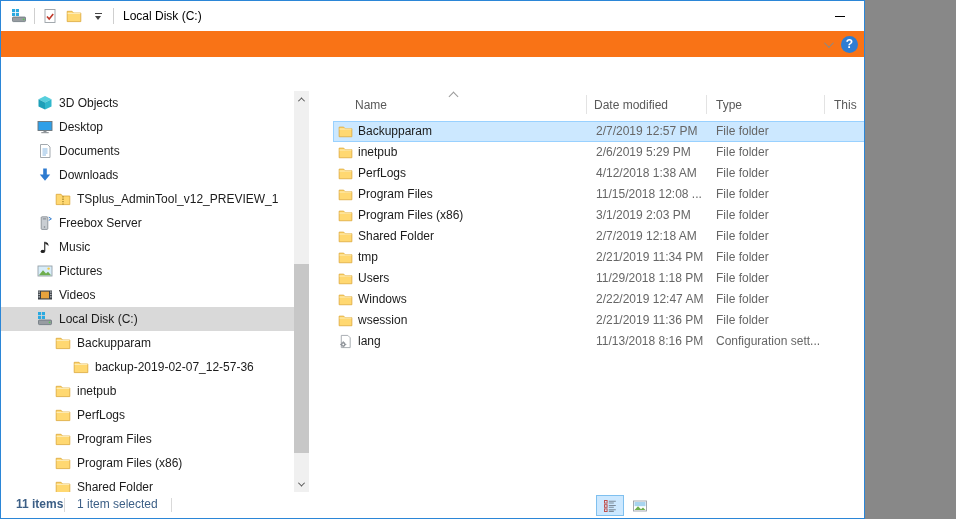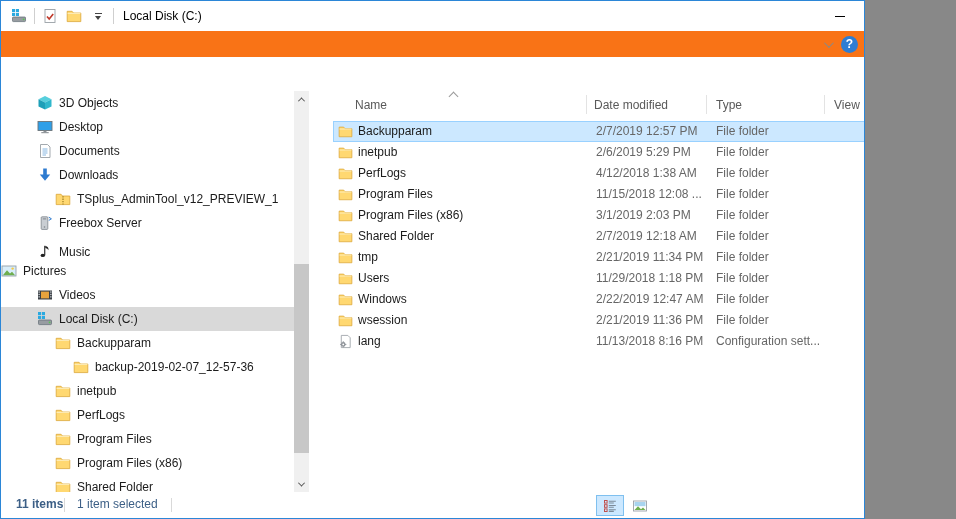--- a/index.html
+++ b/index.html
@@ -260,31 +260,31 @@
     <span class="icon16">
               <svg viewBox="0 0 16 16">
                 <rect x="4.2" y="1.8" width="6.6" height="12.6" rx="0.8" fill="#c9ced3" stroke="#7e858c" stroke-width="0.8"></rect>
                 <rect x="5.8" y="3.4" width="3.4" height="1" fill="#7e858c"></rect>
                 <circle cx="7.5" cy="12" r="0.8" fill="#7e858c"></circle>
                 <path d="M11.8 2.2 l2.6 1.6 -2.6 1.6" fill="none" stroke="#2e7bd0" stroke-width="1"></path>
               </svg>
             </span>
     <span class="s-label">Freebox Server</span>
   </div>
-          <div class="s-item" style="padding-left: 36px; align-items: flex-end;">
+          <div class="s-item" style="padding-left: 36px;">
     <span class="icon16">
               <svg viewBox="0 0 16 16">
                 <ellipse cx="5.8" cy="12.4" rx="2.2" ry="1.7" fill="#222"></ellipse>
                 <rect x="7.2" y="2.8" width="1.1" height="9.6" fill="#222"></rect>
                 <path d="M8.3 2.8 q3.6 1 3.1 4.4 q-0.5 -2 -3.1 -2.2 z" fill="#222"></path>
               </svg>
             </span>
     <span class="s-label">Music</span>
   </div>
-          <div class="s-item" style="">
+          <div class="s-item" style="padding-left: 36px;">
     <span class="icon16">
               <svg viewBox="0 0 16 16">
                 <rect x="1" y="3" width="14" height="10" fill="#d8edf9" stroke="#96a0a8" stroke-width="0.9"></rect>
                 <polygon points="1.9,12.2 6,7.2 9,10.6 11,8.7 14.1,12.2" fill="#6fae4e"></polygon>
                 <circle cx="11.6" cy="5.6" r="1.2" fill="#f5c944"></circle>
               </svg>
             </span>
     <span class="s-label">Pictures</span>
   </div>
           <div class="s-item" style="padding-left: 36px;">
@@ -394,21 +394,21 @@
 
     <div class="filepane">
       <div class="fheader">
         <span class="sort-chev"></span>
         <span class="hcell h-name">Name</span>
         <span class="hsep hs1"></span>
         <span class="hcell h-date">Date modified</span>
         <span class="hsep hs2"></span>
         <span class="hcell h-type">Type</span>
         <span class="hsep hs3"></span>
-        <span class="hcell h-size">View</span>
+        <span class="hcell h-size">This</span>
         <span class="hsep hs4"></span>
       </div>
       <div class="rows" id="rows">
           <div class="frow selected">
     <span class="icon16">
               <svg viewBox="0 0 16 16">
                 <path d="M1.2 3.3 H6.1 L7.5 5 H14.8 V13.6 H1.2 Z" fill="#ffd871" stroke="#dba637" stroke-width="0.8"></path>
                 <path d="M1.6 5.4 H14.4" stroke="#fdeebc" stroke-width="1"></path>
               </svg>
             </span>

